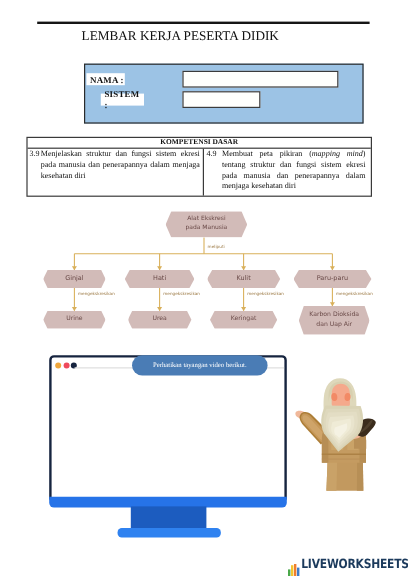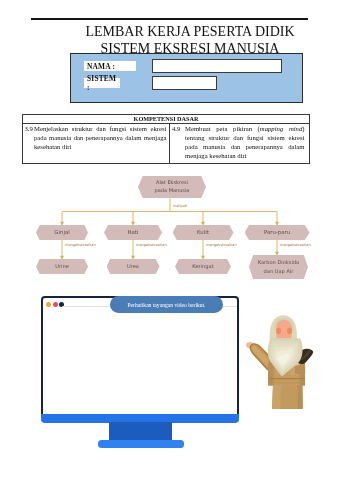--- a/index.html
+++ b/index.html
@@ -4,29 +4,29 @@
 <style>
   html,body{margin:0;padding:0;}
   body{width:340px;height:480px;background:#ffffff;font-family:"Liberation Serif",serif;overflow:hidden;position:relative;
        -webkit-font-smoothing:antialiased;}
   .page{position:absolute;left:0;top:0;width:340px;height:480px;}
 
   
   .toprule{position:absolute;left:31px;top:18px;width:277px;height:2px;background:#151515;}
 
   
-  .title{position:absolute;left:80px;top:24px;width:220px;text-align:center;font-size:14px;
+  .title{position:absolute;left:68px;top:24px;width:220px;text-align:left;font-size:11px;
          line-height:1.2;color:#111;}
 
   
   .bluebox{position:absolute;left:70px;top:53px;width:233px;height:50px;background:#9cc3e5;
            border:1.2px solid #2b2b2b;box-sizing:border-box;}
   .fl{position:absolute;background:#ffffff;font-weight:bold;font-size:7.4px;color:#111;
       display:flex;align-items:center;padding-left:3px;letter-spacing:.2px;box-sizing:border-box;}
-  .fl-nama{left:84px;top:61px;width:52px;height:10px;}
+  .fl-nama{left:72px;top:61px;width:32px;height:10px;}
   .fl-kelas{left:84px;top:78px;width:36px;height:10px;}
   .fi{position:absolute;background:#fffffc;border:1px solid #3b3b3b;box-sizing:border-box;
       font-family:"Liberation Serif",serif;font-size:7px;padding:0 2px;outline:none;}
   .fi-nama{left:152px;top:59px;width:130px;height:14px;}
   .fi-kelas{left:152px;top:76px;width:65px;height:14px;}
 
   
   .kd{position:absolute;left:22px;top:114px;width:288px;height:50px;border:1px solid #3a3a3a;
       box-sizing:border-box;background:#fff;}
   .kd-head{position:absolute;left:0;top:0;width:100%;height:9px;border-bottom:1.1px solid #3a3a3a;
@@ -75,21 +75,20 @@
 </style>
 </head>
 <body>
 
 <div class="page">
 
   <div class="toprule"></div>
 
   <div class="title">
     <div>LEMBAR KERJA PESERTA DIDIK</div>
-    <div>SISTEM EKSRESI MANUSIA</div>
   </div>
 
   <div class="bluebox" style="background: rgb(156, 195, 229);"></div>
   <div class="fl fl-nama">NAMA :</div>
   <input class="fi fi-nama" type="text" value="" style="">
   <div class="fl fl-kelas">SISTEM :</div>
   <input class="fi fi-kelas" type="text" value="" style="">
 
   <div class="kd">
     <div class="kd-head">KOMPETENSI DASAR</div>
@@ -221,14 +220,23 @@
         <g transform="translate(0.5,1)">
           <path d="M24.6 27 C20.6 34.4 20 43.6 23.4 50 L35.4 65.4 L51.6 52 C56.6 46.4 57.4 36.2 54 27.4 L24.6 27 Z" fill="#d9d3b5"></path>
           <path d="M25.6 29.6 C22.4 36 22 44 24.8 49.8 L35.5 63.6 L50.2 51.2 C54.4 46.4 55.2 37.2 52.4 29.6 L25.6 29.6 Z" fill="#ded8bd"></path>
           <path d="M27 32.8 C24.4 38.2 24.2 44.6 26.6 49.6 L35.7 61.4 L48.4 50 C52 45.8 52.6 38.4 50.4 32.2 L27 32.8 Z" fill="#e3ddc4"></path>
           <path d="M28.6 36.4 C26.6 41 26.4 46 28.4 49.6 L35.9 58.8 L46.2 49.2 C49 46 49.6 40 47.8 35.2 L28.6 36.4 Z" fill="#e9e4cd"></path>
           <path d="M30.6 40.6 C29.2 44.4 29 47.6 30.4 50 L36.1 56.2 L44 48.2 C46.2 45.6 46.6 41.2 45.4 37.8 L30.6 40.6 Z" fill="#efebd6"></path>
           <path d="M32.6 45.2 C31.8 47.6 31.8 49.4 32.8 50.8 L36.3 53.8 L41.6 48.2 C42.8 46.4 43.2 44 42.4 41.8 L32.6 45.2 Z" fill="#f5f2e3"></path>
         </g>
       </svg></div>
 
+  <div class="logo">
+    <div class="logo-mark" id="logomark"><svg viewBox="0 0 10 10" width="10" height="10">
+          <rect x="0" y="4.5" width="2" height="5.5" fill="#4aa84a"></rect>
+          <rect x="2.5" y="1" width="2" height="9" fill="#f4c430"></rect>
+          <rect x="5" y="0" width="2" height="10" fill="#ef7d2e"></rect>
+          <rect x="7.5" y="3" width="2" height="7" fill="#3d7cc9"></rect>
+        </svg></div>
+    <div class="logo-txt" style="color: rgb(27, 58, 92);">LIVEWORKSHEETS</div>
+  </div>
 
 </div>
 
 </body></html>

